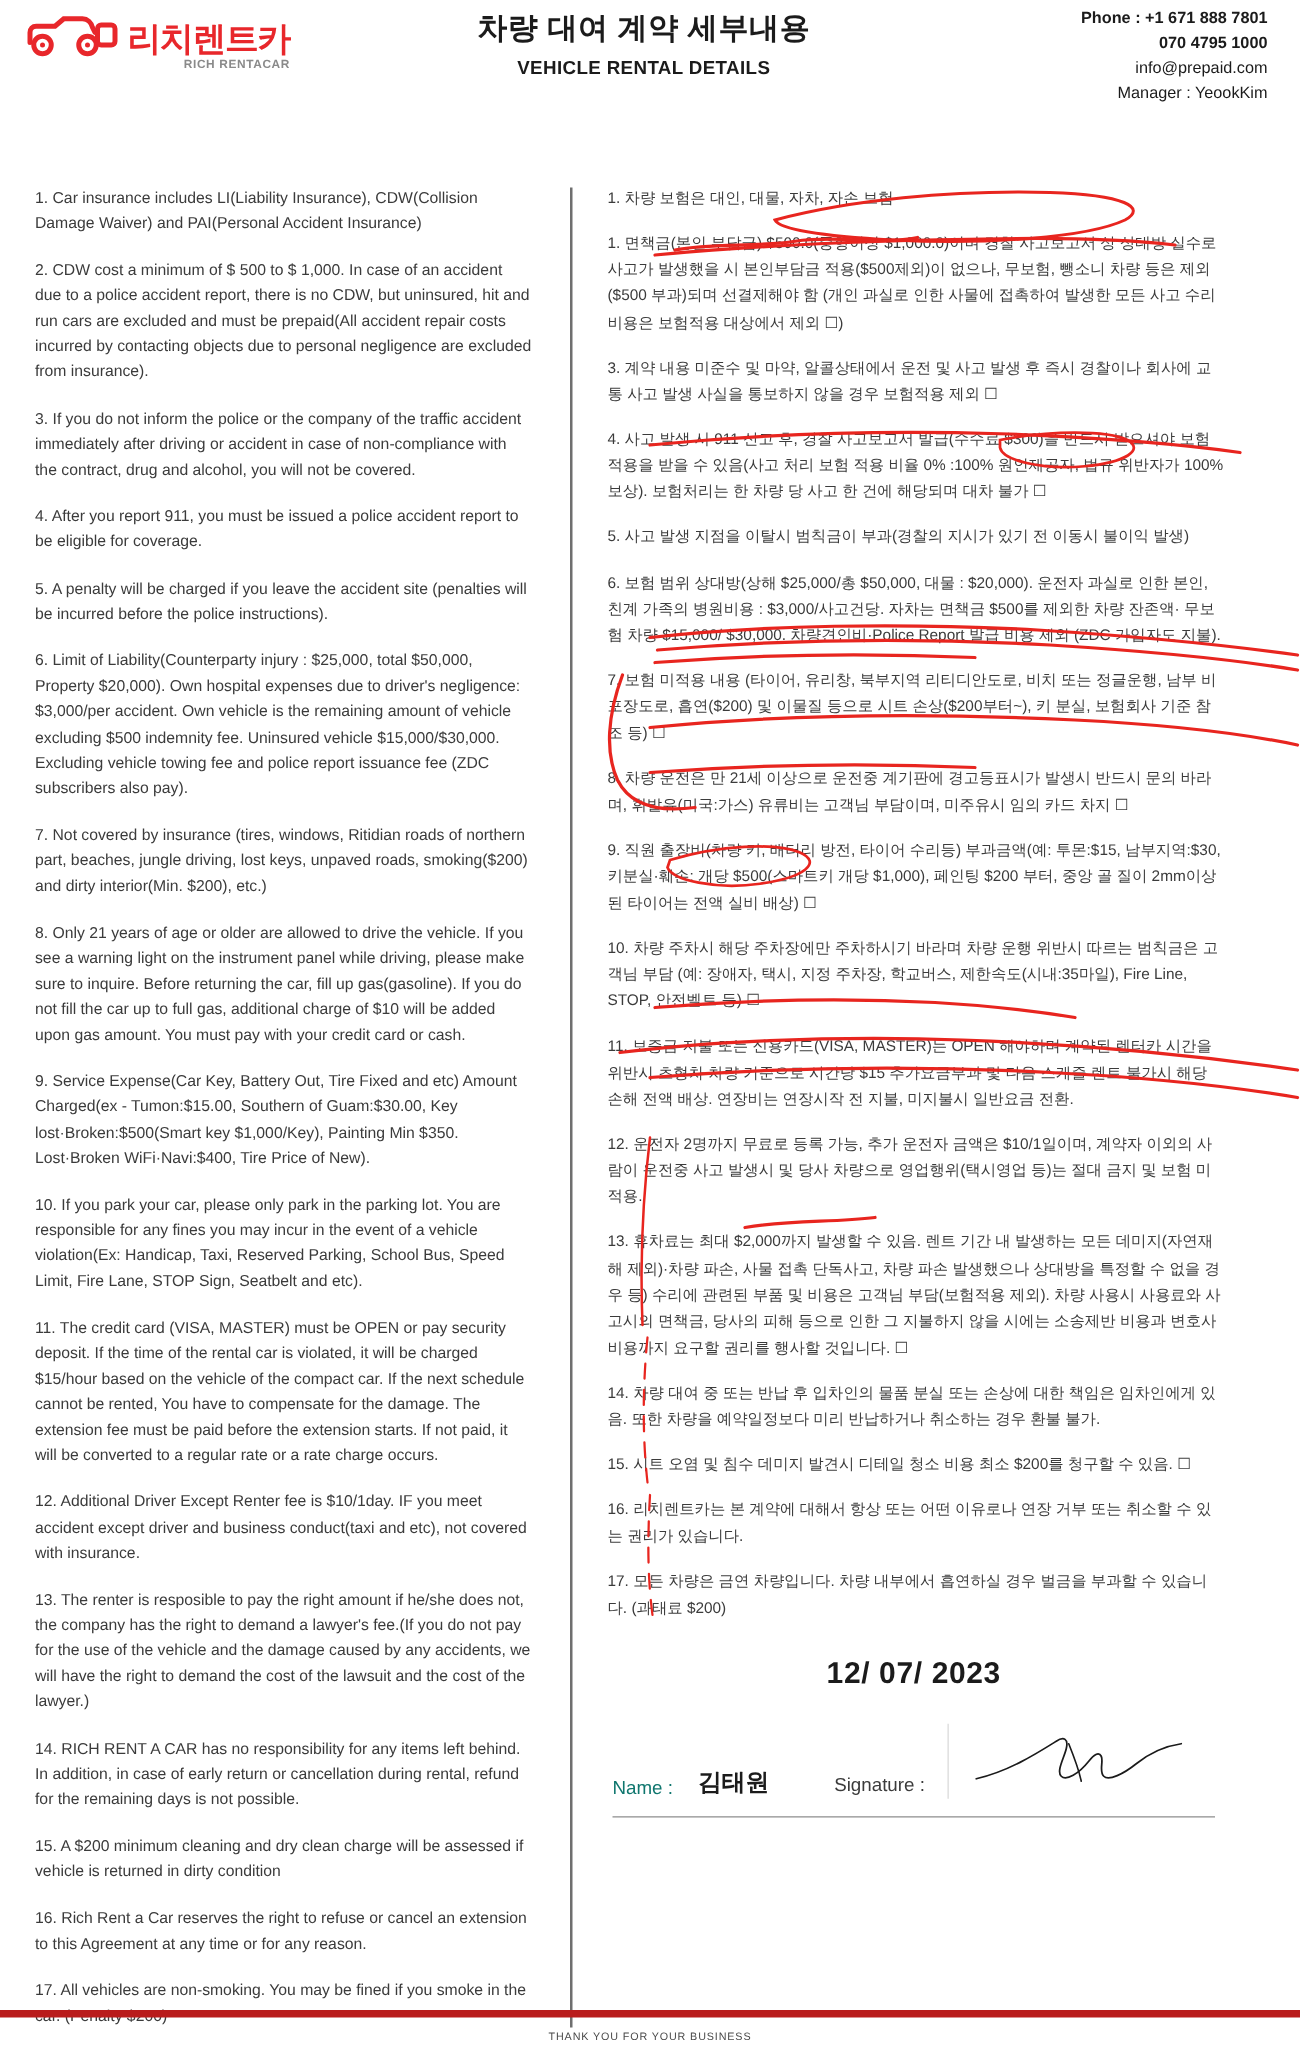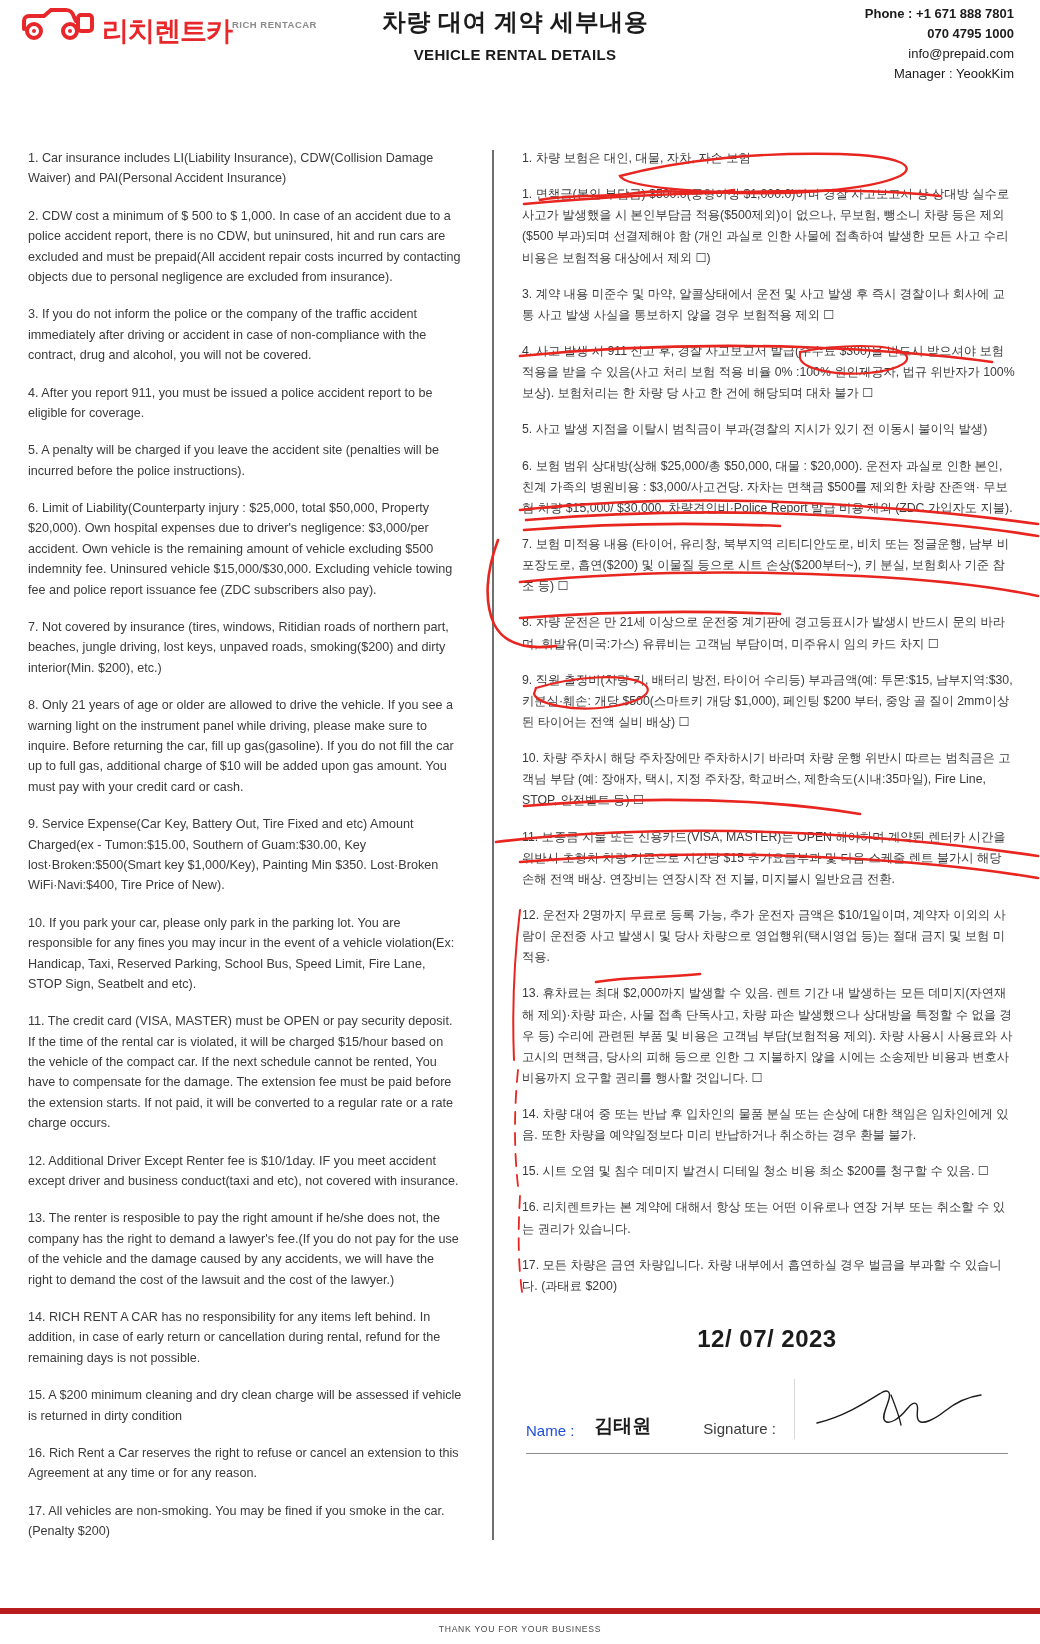--- a/index.html
+++ b/index.html
@@ -27,21 +27,21 @@
     align-items: center;
     gap: 6px;
   }
   .logo-car {
     position: relative;
     width: 78px;
     height: 34px;
   }
   .logo-text {
     display: flex;
-    flex-direction: row;
+    flex-direction: column;
     line-height: 1;
     margin-top: 16px;
   }
   .logo-main {
     font-size: 27px;
     font-weight: bold;
     color: #e8272b;
     letter-spacing: -1px;
   }
   .logo-sub {
@@ -80,21 +80,21 @@
   }
   .contact-block .strong { font-weight: bold; }
 
   
   .content {
     position: relative;
     display: flex;
     padding: 48px 0 0 0;
   }
   .col-left {
-    width: 492px;
+    width: 456px;
     padding: 0 30px 0 28px;
   }
   .divider {
     width: 2px;
     background: #6f6f6f;
     margin-top: 2px;
     margin-bottom: 18px;
     align-self: stretch;
     min-height: 1330px;
   }
@@ -142,21 +142,21 @@
     margin: 6px 0 26px 0;
   }
   .name-row {
     display: flex;
     align-items: flex-end;
     gap: 18px;
     padding-left: 4px;
   }
   .name-label {
     font-size: 15px;
-    color: #1d4ed8;
+    color: #0f766e;
     white-space: nowrap;
   }
   .name-value {
     font-size: 19px;
     font-weight: bold;
     color: #1b1b1b;
     margin-left: 2px;
   }
   .sig-label {
     font-size: 15px;

